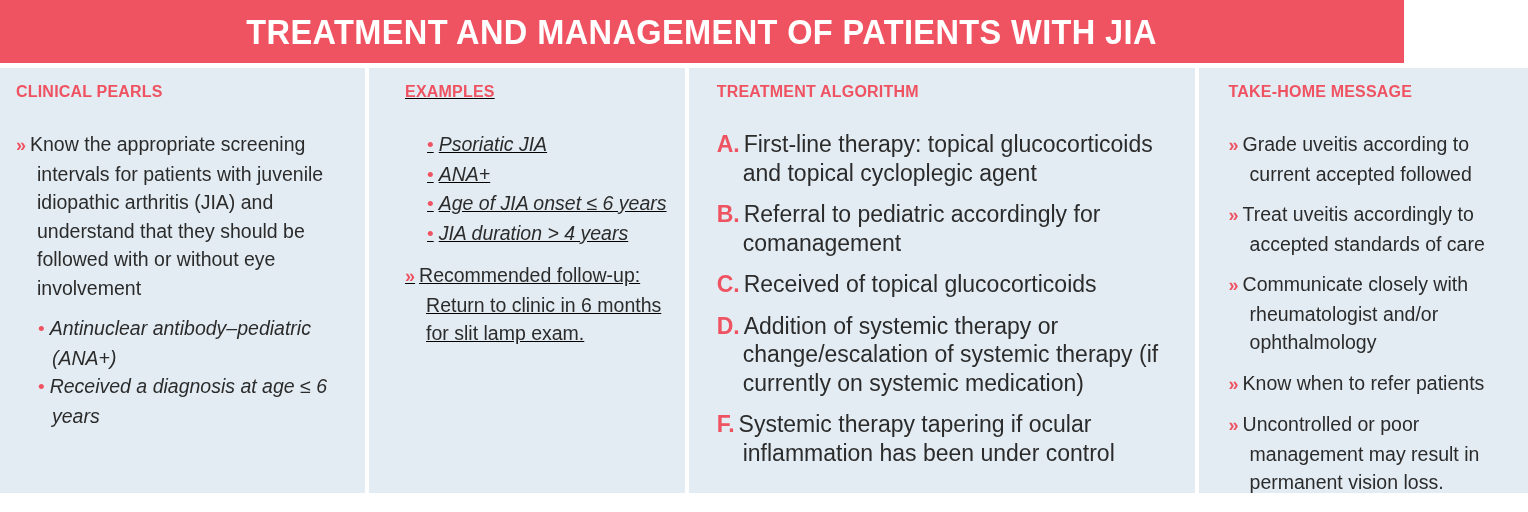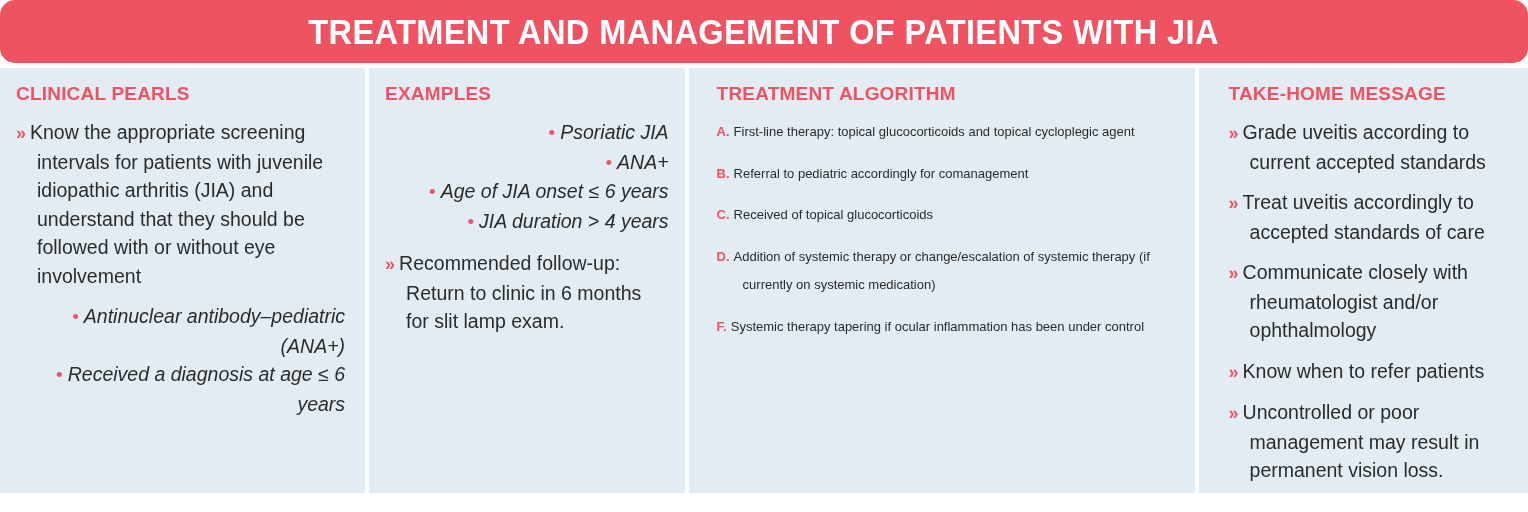--- a/index.html
+++ b/index.html
@@ -14,26 +14,25 @@
   .infographic {
     position:relative;
     width:1528px; height:512px;
     background:#ffffff;
   }
 
   
   .header-band {
     position:absolute;
     top:0; left:0;
-    width:1528px; height:63px;
+    width:1404px; height:63px;
     background:#ef5261;
     display:flex;
     align-items:center;
     justify-content:center;
-    border-radius:15px;
   }
   .header-title {
     color:#ffffff;
     font-family:"Liberation Sans Narrow","Liberation Sans", sans-serif;
     font-size:35px;
     font-weight:bold;
     letter-spacing:0.4px;
     text-transform:uppercase;
     transform:scaleX(0.93);
     transform-origin:center;
@@ -51,41 +50,41 @@
     overflow:hidden;
   }
 
   .column {
     position:relative;
     height:100%;
     padding-top:15px;
     overflow:hidden;
   }
   .col-pearls    { width:368px; padding-left:16px;  padding-right:20px; }
-  .col-examples  { width:318px; padding-left:16px;  padding-right:16px; }
+  .col-examples  { width:318px; padding-left:36px;  padding-right:16px;text-decoration:underline; }
   .col-algorithm { width:510px; padding-left:28px;  padding-right:18px; }
   .col-takehome  { width:332px; padding-left:30px;  padding-right:14px; }
 
   .divider {
     width:4px;
     flex:0 0 4px;
     background:#ffffff;
     align-self:stretch;
     height:100%;
   }
 
   
   .section-title {
     color:#ef5261;
     font-family:"Liberation Sans Narrow","Liberation Sans", sans-serif;
-    font-size:19px;
+    font-size:16px;
     font-weight:bold;
     letter-spacing:0.2px;
     text-transform:uppercase;
-    margin-bottom:13px;
+    margin-bottom:29px;
     white-space:nowrap;
   }
 
   
   .bullet-block {
     position:relative;
     color:#2b2b2b;
     font-size:19.5px;
     line-height:28.5px;
     margin-bottom:12px;
@@ -97,42 +96,41 @@
   .chev {
     color:#ef5261;
     font-weight:bold;
     font-size:18px;
     padding-right:4px;
   }
 
   .sub-list {
     list-style:none;
     margin-top:0;
-    text-align:right;
   }
   .sub-item {
     position:relative;
     color:#2b2b2b;
     font-size:19.5px;
     line-height:28.5px;
     font-style:italic;
     padding-left:36px;
     text-indent:-14px;
   }
   .dot {
     color:#ef5261;
     font-style:normal;
     font-size:19px;
     padding-right:5px;
   }
 
   .lettered {
     position:relative;
     color:#2b2b2b;
-    font-size:13px;
+    font-size:23px;
     line-height:28.5px;
     margin-bottom:13px;
     padding-left:26px;
     text-indent:-26px;
   }
   .lettered:last-child { margin-bottom:0; }
   .letter {
     color:#ef5261;
     font-weight:bold;
     padding-right:4px;
@@ -216,21 +214,21 @@
         <span class="letter">F.</span><span>Systemic therapy tapering if ocular inflammation has been under control</span>
       </div>
     </div>
 
     <div class="divider"></div>
 
     <div class="column col-takehome">
       <div class="section-title">TAKE-HOME MESSAGE</div>
 
       <div class="bullet-block">
-        <span class="chev">»</span><span>Grade uveitis according to current accepted standards</span>
+        <span class="chev">»</span><span>Grade uveitis according to current accepted followed</span>
       </div>
       <div class="bullet-block">
         <span class="chev">»</span><span>Treat uveitis accordingly to accepted standards of care</span>
       </div>
       <div class="bullet-block">
         <span class="chev">»</span><span>Communicate closely with rheumatologist and/or ophthalmology</span>
       </div>
       <div class="bullet-block">
         <span class="chev">»</span><span>Know when to refer patients</span>
       </div>

